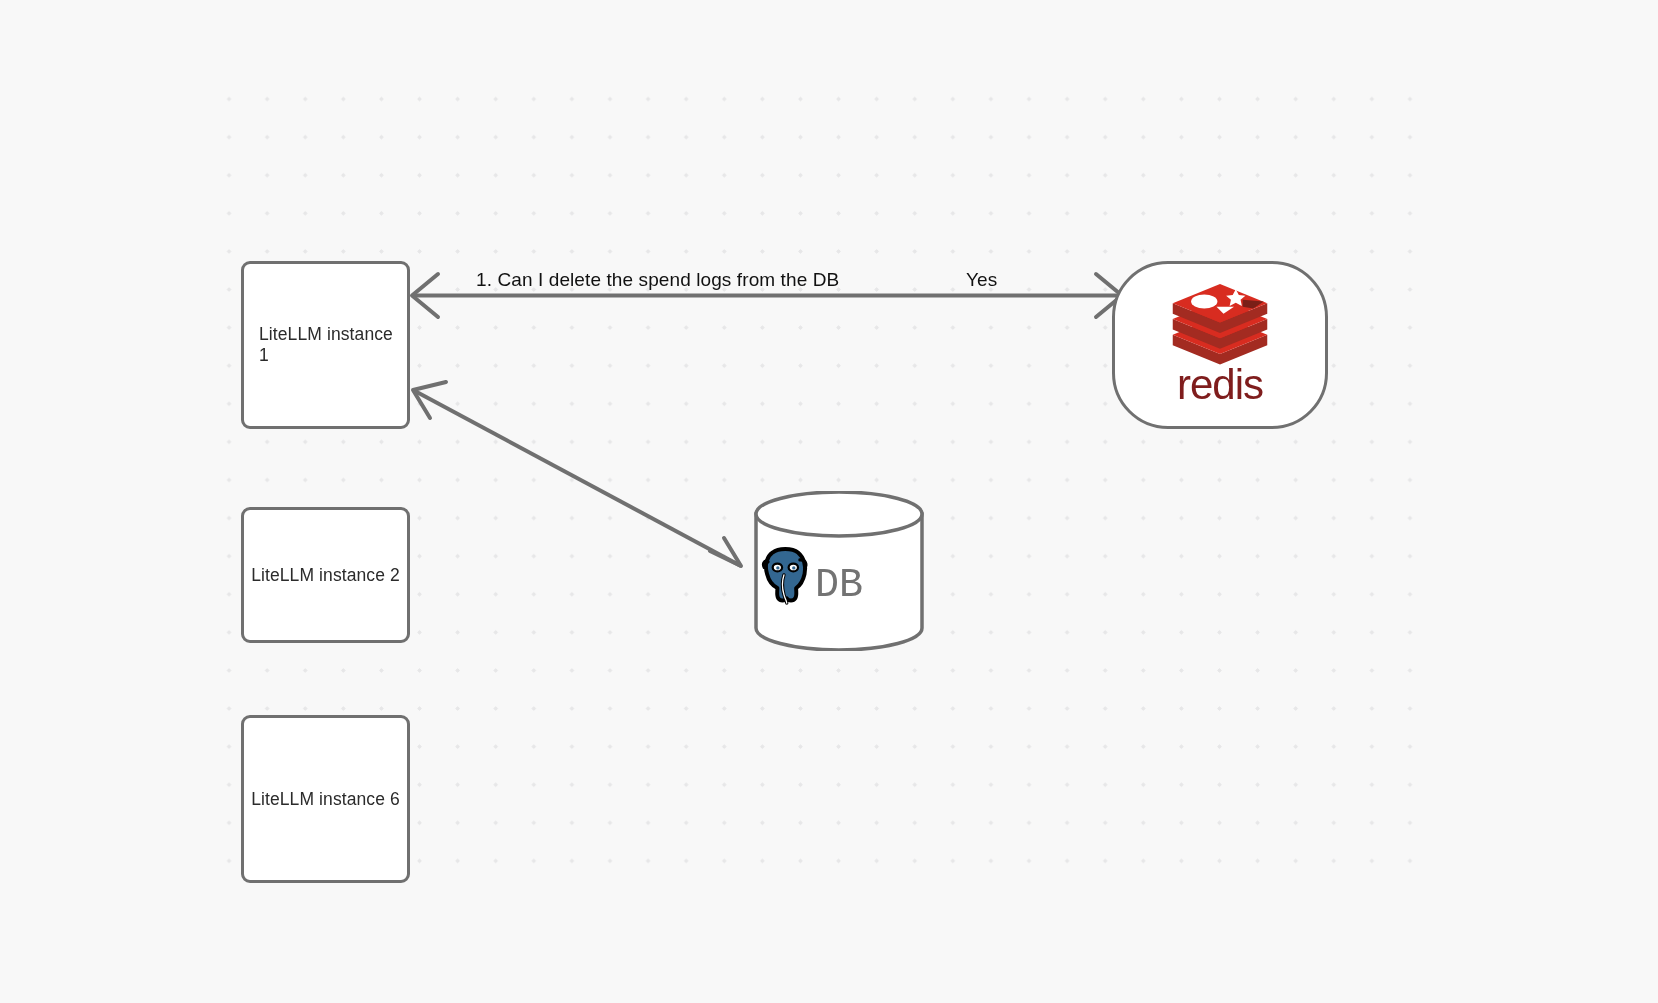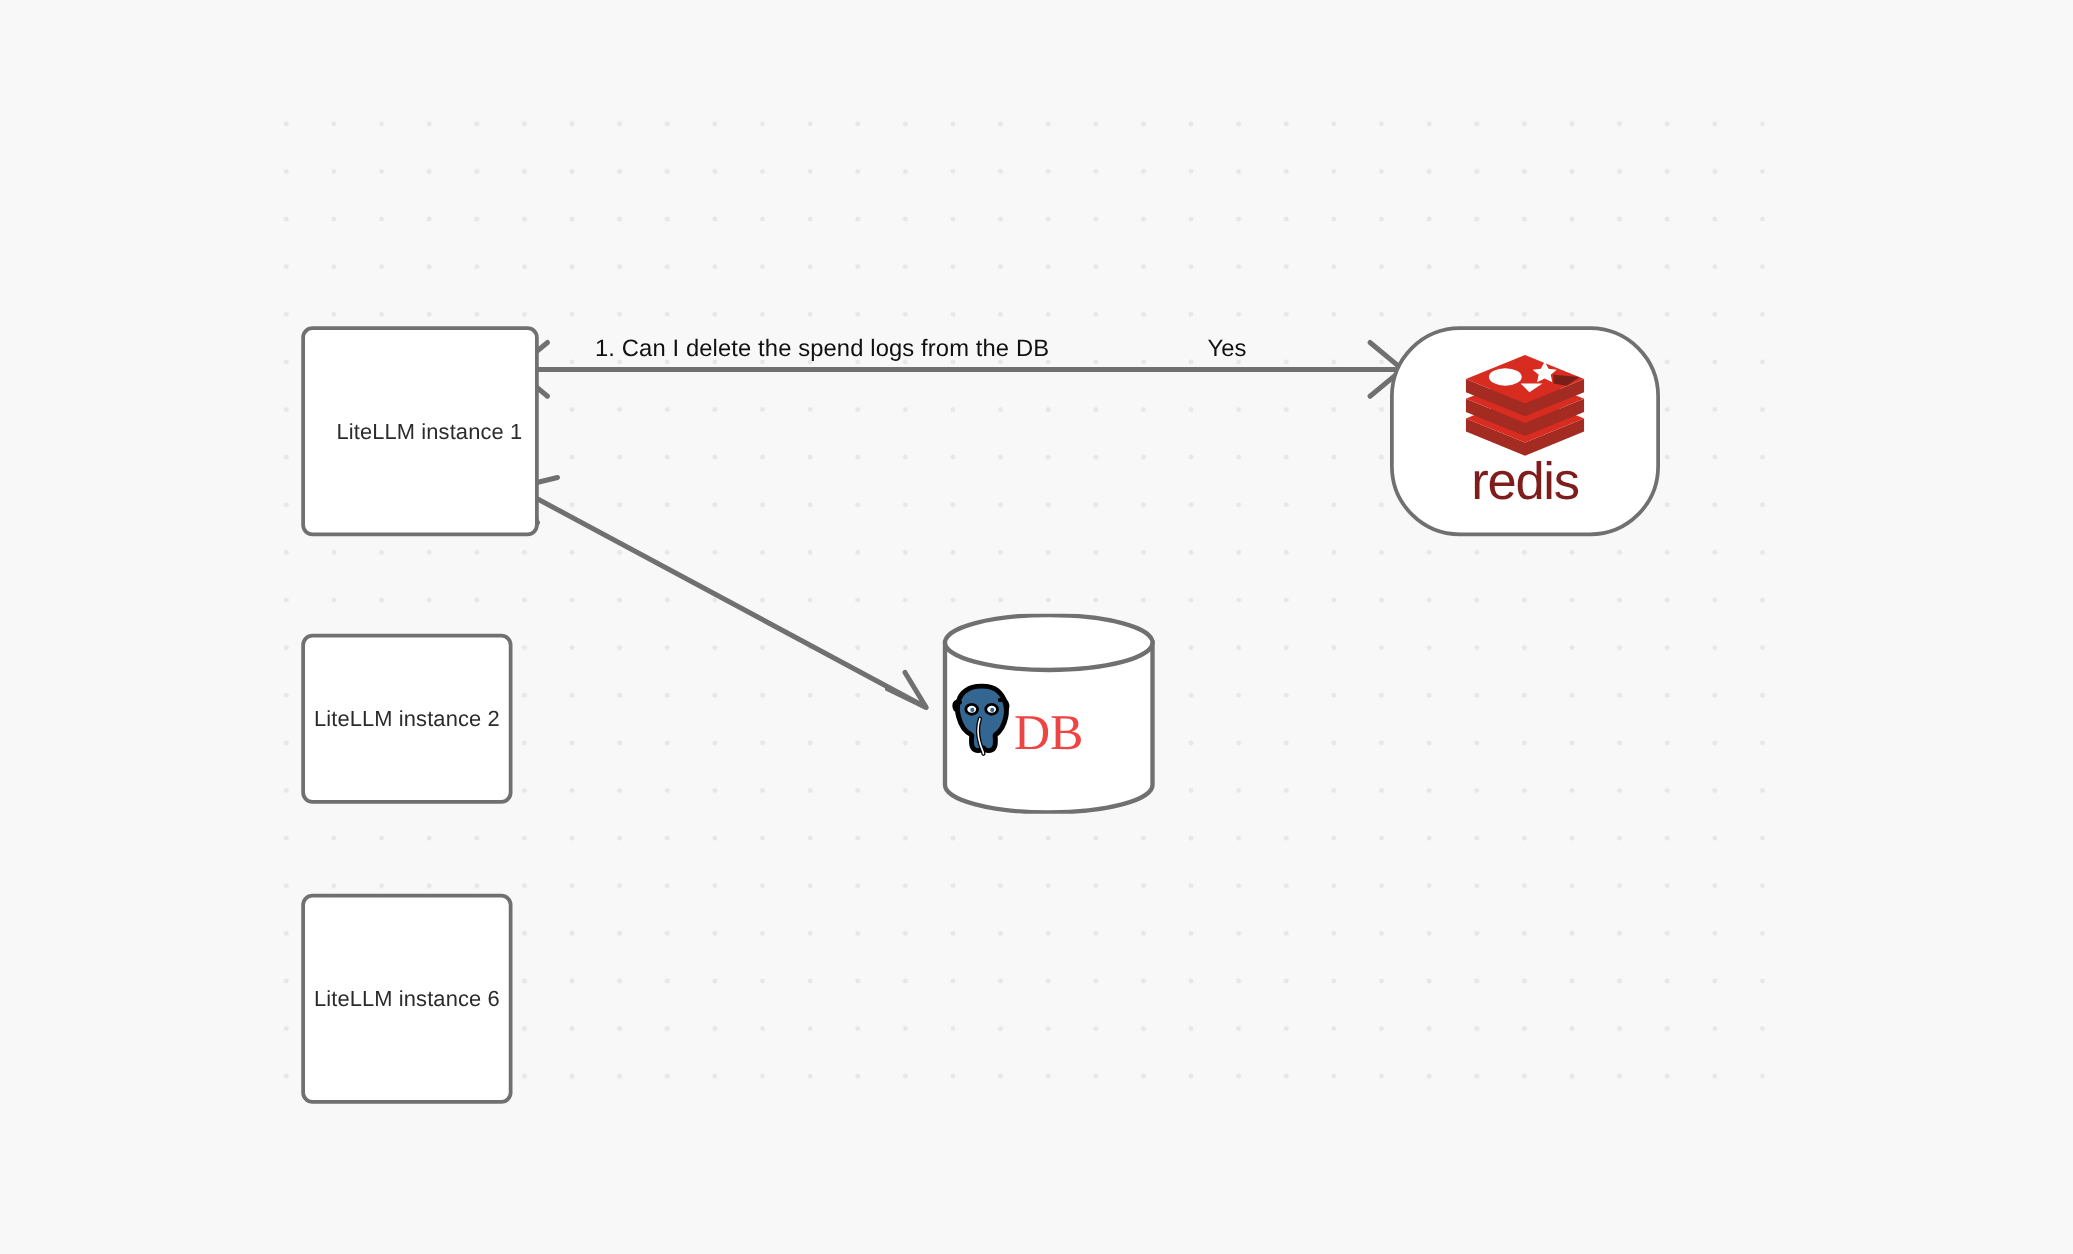--- a/index.html
+++ b/index.html
@@ -47,21 +47,21 @@
     display: flex;
     align-items: center;
     justify-content: center;
   }
   .node-box .node-label {
     font-size: 17.5px;
     color: #2b2b2b;
     font-family: "Liberation Sans", sans-serif;
     letter-spacing: 0.1px;
   }
-  #node-litellm-1 { left: 241px; top: 261px; width: 190px; height: 168px; padding-left: 15px; }
+  #node-litellm-1 { left: 241px; top: 261px; width: 169px; height: 168px; padding-left: 15px; }
   #node-litellm-2 { left: 241px; top: 507px; width: 169px; height: 136px; }
   #node-litellm-3 { left: 241px; top: 715px; width: 169px; height: 168px; }
 
   
   #node-redis {
     position: absolute;
     left: 1112px;
     top: 261px;
     width: 216px;
     height: 168px;
@@ -99,23 +99,23 @@
     left: 0;
     top: 52px;
     width: 172px;
     height: 86px;
     display: flex;
     align-items: center;
     justify-content: center;
   }
   .pg-elephant { width: 60px; height: 62px; display: block; margin-right: 1px; }
   .db-text {
-    font-family: Liberation Serif, serif;
+    font-family: Liberation Mono, monospace;
     font-size: 40px;
-    color: #ef4444;
+    color: #737373;
     line-height: 1;
   }
 
   
   .edge-label {
     position: absolute;
     font-family: "Liberation Sans", sans-serif;
     font-weight: normal;
     font-size: 19px;
     color: #111111;

